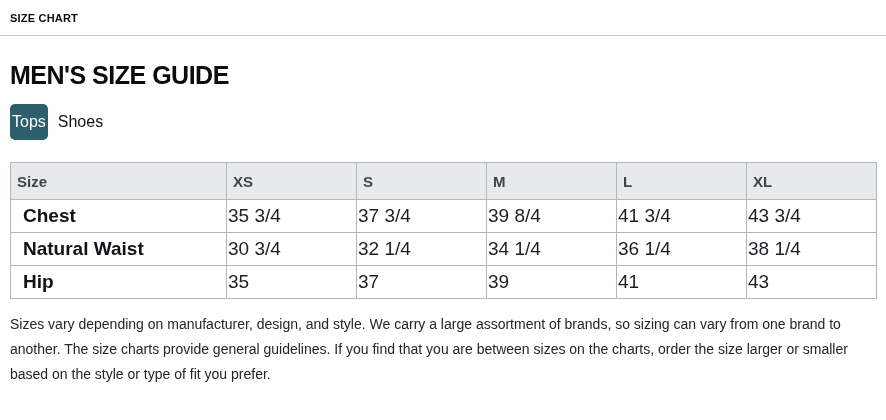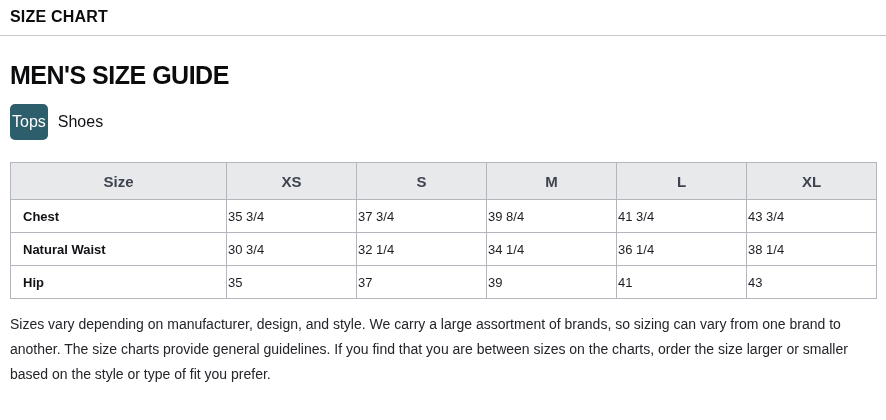--- a/index.html
+++ b/index.html
@@ -17,21 +17,21 @@
     background:#ffffff;
     font-family:"Liberation Sans","DejaVu Sans",sans-serif;
     color:var(--text);
     overflow:hidden;
   }
   .topbar{
     padding:8px 10px 9px 10px;
     border-bottom:1px solid var(--muted-border);
   }
   .topbar-title{
-    font-size:16px;
+    font-size:11px;
     font-weight:700;
     letter-spacing:.2px;
     color:#0b0c0e;
   }
   .content{
     padding:0 10px;
   }
   .page-heading{
     margin:27px 0 0 0;
     font-size:25px;
@@ -70,28 +70,28 @@
   }
   .size-table th,.size-table td{
     border:1px solid var(--table-border);
   }
   .size-table thead th{
     background:var(--table-header-bg);
     height:37px;
     font-size:15px;
     font-weight:700;
     color:#3e4450;
-    text-align:center;
+    text-align:left;
     padding:5px 6px;
   }
   .size-table col.c-label{width:216px;}
   .size-table col.c-val{width:130px;}
   .size-table tbody td{
     height:33px;
-    font-size:13px;
+    font-size:19px;
     background:#ffffff;
   }
   .size-table tbody td.row-label{
     font-weight:700;
     text-align:left;
     padding:0 12px;
     color:#101216;
   }
   .size-table tbody td.row-value{
     font-weight:400;

